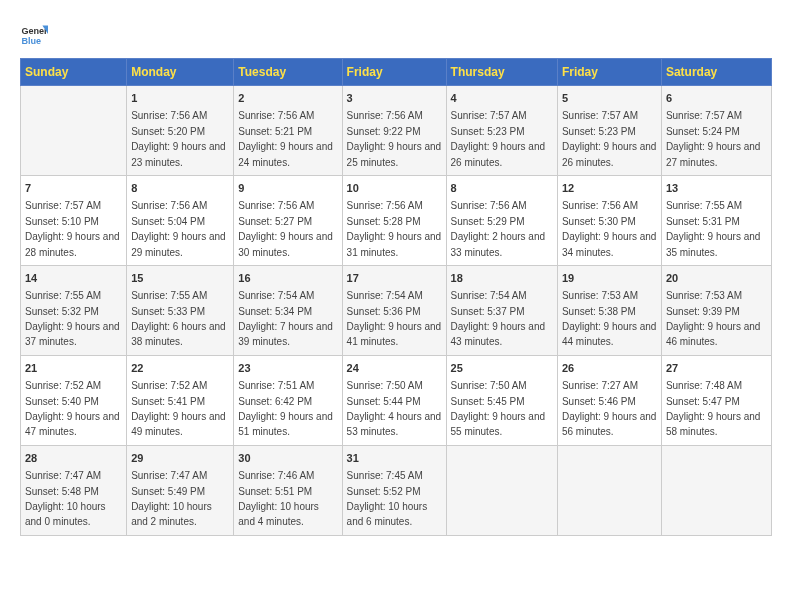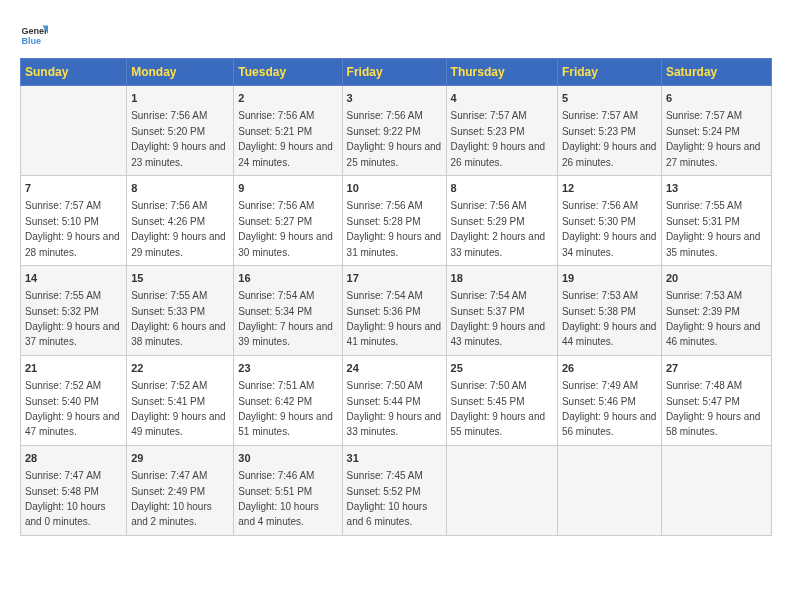--- a/index.html
+++ b/index.html
@@ -108,48 +108,48 @@
         <td></td>
         <td><span class="date-num">1</span><span class="cell-info">Sunrise: 7:56 AM</span><br><span class="cell-info">Sunset: 5:20 PM</span><br><span class="cell-info">Daylight: 9 hours and 23 minutes.</span></td>
         <td><span class="date-num">2</span><span class="cell-info">Sunrise: 7:56 AM</span><br><span class="cell-info">Sunset: 5:21 PM</span><br><span class="cell-info">Daylight: 9 hours and 24 minutes.</span></td>
         <td><span class="date-num">3</span><span class="cell-info">Sunrise: 7:56 AM</span><br><span class="cell-info">Sunset: 9:22 PM</span><br><span class="cell-info">Daylight: 9 hours and 25 minutes.</span></td>
         <td><span class="date-num">4</span><span class="cell-info">Sunrise: 7:57 AM</span><br><span class="cell-info">Sunset: 5:23 PM</span><br><span class="cell-info">Daylight: 9 hours and 26 minutes.</span></td>
         <td><span class="date-num">5</span><span class="cell-info">Sunrise: 7:57 AM</span><br><span class="cell-info">Sunset: 5:23 PM</span><br><span class="cell-info">Daylight: 9 hours and 26 minutes.</span></td>
         <td><span class="date-num">6</span><span class="cell-info">Sunrise: 7:57 AM</span><br><span class="cell-info">Sunset: 5:24 PM</span><br><span class="cell-info">Daylight: 9 hours and 27 minutes.</span></td>
       </tr>
       <tr>
         <td><span class="date-num">7</span><span class="cell-info">Sunrise: 7:57 AM</span><br><span class="cell-info">Sunset: 5:10 PM</span><br><span class="cell-info">Daylight: 9 hours and 28 minutes.</span></td>
-        <td><span class="date-num">8</span><span class="cell-info">Sunrise: 7:56 AM</span><br><span class="cell-info">Sunset: 4:26 PM</span><br><span class="cell-info">Daylight: 9 hours and 29 minutes.</span></td>
+        <td><span class="date-num">8</span><span class="cell-info">Sunrise: 7:56 AM</span><br><span class="cell-info">Sunset: 5:04 PM</span><br><span class="cell-info">Daylight: 9 hours and 29 minutes.</span></td>
         <td><span class="date-num">9</span><span class="cell-info">Sunrise: 7:56 AM</span><br><span class="cell-info">Sunset: 5:27 PM</span><br><span class="cell-info">Daylight: 9 hours and 30 minutes.</span></td>
         <td><span class="date-num">10</span><span class="cell-info">Sunrise: 7:56 AM</span><br><span class="cell-info">Sunset: 5:28 PM</span><br><span class="cell-info">Daylight: 9 hours and 31 minutes.</span></td>
         <td><span class="date-num">8</span><span class="cell-info">Sunrise: 7:56 AM</span><br><span class="cell-info">Sunset: 5:29 PM</span><br><span class="cell-info">Daylight: 2 hours and 33 minutes.</span></td>
         <td><span class="date-num">12</span><span class="cell-info">Sunrise: 7:56 AM</span><br><span class="cell-info">Sunset: 5:30 PM</span><br><span class="cell-info">Daylight: 9 hours and 34 minutes.</span></td>
         <td><span class="date-num">13</span><span class="cell-info">Sunrise: 7:55 AM</span><br><span class="cell-info">Sunset: 5:31 PM</span><br><span class="cell-info">Daylight: 9 hours and 35 minutes.</span></td>
       </tr>
       <tr>
         <td><span class="date-num">14</span><span class="cell-info">Sunrise: 7:55 AM</span><br><span class="cell-info">Sunset: 5:32 PM</span><br><span class="cell-info">Daylight: 9 hours and 37 minutes.</span></td>
         <td><span class="date-num">15</span><span class="cell-info">Sunrise: 7:55 AM</span><br><span class="cell-info">Sunset: 5:33 PM</span><br><span class="cell-info">Daylight: 6 hours and 38 minutes.</span></td>
         <td><span class="date-num">16</span><span class="cell-info">Sunrise: 7:54 AM</span><br><span class="cell-info">Sunset: 5:34 PM</span><br><span class="cell-info">Daylight: 7 hours and 39 minutes.</span></td>
         <td><span class="date-num">17</span><span class="cell-info">Sunrise: 7:54 AM</span><br><span class="cell-info">Sunset: 5:36 PM</span><br><span class="cell-info">Daylight: 9 hours and 41 minutes.</span></td>
         <td><span class="date-num">18</span><span class="cell-info">Sunrise: 7:54 AM</span><br><span class="cell-info">Sunset: 5:37 PM</span><br><span class="cell-info">Daylight: 9 hours and 43 minutes.</span></td>
         <td><span class="date-num">19</span><span class="cell-info">Sunrise: 7:53 AM</span><br><span class="cell-info">Sunset: 5:38 PM</span><br><span class="cell-info">Daylight: 9 hours and 44 minutes.</span></td>
-        <td><span class="date-num">20</span><span class="cell-info">Sunrise: 7:53 AM</span><br><span class="cell-info">Sunset: 2:39 PM</span><br><span class="cell-info">Daylight: 9 hours and 46 minutes.</span></td>
+        <td><span class="date-num">20</span><span class="cell-info">Sunrise: 7:53 AM</span><br><span class="cell-info">Sunset: 9:39 PM</span><br><span class="cell-info">Daylight: 9 hours and 46 minutes.</span></td>
       </tr>
       <tr>
         <td><span class="date-num">21</span><span class="cell-info">Sunrise: 7:52 AM</span><br><span class="cell-info">Sunset: 5:40 PM</span><br><span class="cell-info">Daylight: 9 hours and 47 minutes.</span></td>
         <td><span class="date-num">22</span><span class="cell-info">Sunrise: 7:52 AM</span><br><span class="cell-info">Sunset: 5:41 PM</span><br><span class="cell-info">Daylight: 9 hours and 49 minutes.</span></td>
         <td><span class="date-num">23</span><span class="cell-info">Sunrise: 7:51 AM</span><br><span class="cell-info">Sunset: 6:42 PM</span><br><span class="cell-info">Daylight: 9 hours and 51 minutes.</span></td>
-        <td><span class="date-num">24</span><span class="cell-info">Sunrise: 7:50 AM</span><br><span class="cell-info">Sunset: 5:44 PM</span><br><span class="cell-info">Daylight: 9 hours and 33 minutes.</span></td>
+        <td><span class="date-num">24</span><span class="cell-info">Sunrise: 7:50 AM</span><br><span class="cell-info">Sunset: 5:44 PM</span><br><span class="cell-info">Daylight: 4 hours and 53 minutes.</span></td>
         <td><span class="date-num">25</span><span class="cell-info">Sunrise: 7:50 AM</span><br><span class="cell-info">Sunset: 5:45 PM</span><br><span class="cell-info">Daylight: 9 hours and 55 minutes.</span></td>
-        <td><span class="date-num">26</span><span class="cell-info">Sunrise: 7:49 AM</span><br><span class="cell-info">Sunset: 5:46 PM</span><br><span class="cell-info">Daylight: 9 hours and 56 minutes.</span></td>
+        <td><span class="date-num">26</span><span class="cell-info">Sunrise: 7:27 AM</span><br><span class="cell-info">Sunset: 5:46 PM</span><br><span class="cell-info">Daylight: 9 hours and 56 minutes.</span></td>
         <td><span class="date-num">27</span><span class="cell-info">Sunrise: 7:48 AM</span><br><span class="cell-info">Sunset: 5:47 PM</span><br><span class="cell-info">Daylight: 9 hours and 58 minutes.</span></td>
       </tr>
       <tr>
         <td><span class="date-num">28</span><span class="cell-info">Sunrise: 7:47 AM</span><br><span class="cell-info">Sunset: 5:48 PM</span><br><span class="cell-info">Daylight: 10 hours and 0 minutes.</span></td>
-        <td><span class="date-num">29</span><span class="cell-info">Sunrise: 7:47 AM</span><br><span class="cell-info">Sunset: 2:49 PM</span><br><span class="cell-info">Daylight: 10 hours and 2 minutes.</span></td>
+        <td><span class="date-num">29</span><span class="cell-info">Sunrise: 7:47 AM</span><br><span class="cell-info">Sunset: 5:49 PM</span><br><span class="cell-info">Daylight: 10 hours and 2 minutes.</span></td>
         <td><span class="date-num">30</span><span class="cell-info">Sunrise: 7:46 AM</span><br><span class="cell-info">Sunset: 5:51 PM</span><br><span class="cell-info">Daylight: 10 hours and 4 minutes.</span></td>
         <td><span class="date-num">31</span><span class="cell-info">Sunrise: 7:45 AM</span><br><span class="cell-info">Sunset: 5:52 PM</span><br><span class="cell-info">Daylight: 10 hours and 6 minutes.</span></td>
         <td></td>
         <td></td>
         <td></td>
       </tr>
     </tbody>
 </table>
 
 </body></html>

